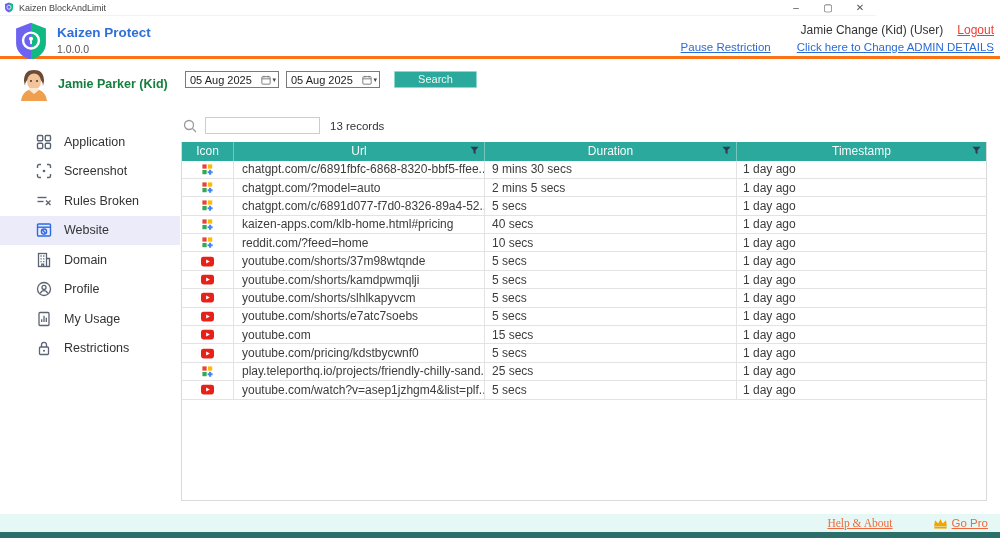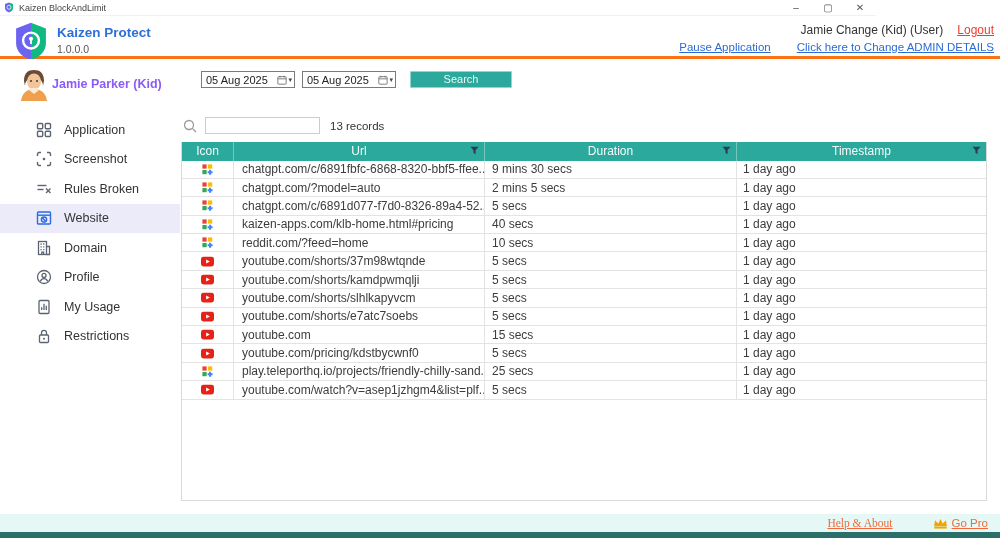--- a/index.html
+++ b/index.html
@@ -29,37 +29,37 @@
   .header-line{margin-bottom:3px;white-space:nowrap;}
   .user-label{color:#333;margin-right:14px;}
   a.logout{color:var(--logout-red);text-decoration:underline;font-size:12px;}
   a.hblue{color:var(--link-blue);text-decoration:underline;font-size:11.5px;}
   .header-line2 a{margin-left:26px;}
 
   
   .sidebar{position:absolute;left:0;top:59px;width:180px;height:455px;background:#fff;}
   .side-user{display:flex;align-items:center;padding:7px 0 0 16px;}
   .avatar{width:36px;height:36px;}
-  .side-user-name{margin-left:0;font-size:12.5px;font-weight:bold;color:#8b5cf6;}
-  .menu{margin-top:13px;}
+  .side-user-name{margin-left:6px;font-size:12.5px;font-weight:bold;color:#15803d;}
+  .menu{margin-top:25px;}
   .menu-item{display:flex;align-items:center;height:29.5px;cursor:pointer;}
   .menu-item.selected{background:var(--sidebar-selected);}
   .menu-item .mi{width:16px;height:16px;margin-left:36px;flex:0 0 16px;}
   .menu-item .ml{margin-left:12px;font-size:12.5px;color:#333;}
 
   
   .content{position:absolute;left:180px;top:59px;width:820px;height:455px;background:#fff;}
-  .filters{position:absolute;left:5px;top:12px;display:flex;align-items:flex-end;margin-left:16px;}
+  .filters{position:absolute;left:5px;top:12px;display:flex;align-items:flex-end;}
   .datefield{width:94px;height:17px;border:1px solid #7a7a7a;background:#fff;display:flex;align-items:center;
     font-size:11px;color:#222;padding-left:4px;cursor:default;}
   .datefield .dval{flex:1;}
   .datefield .cal{width:10px;height:10px;margin-right:1px;}
   .datefield .caret{font-size:7px;color:#444;margin-right:2px;}
   .datefield + .datefield{margin-left:7px;}
-  .search-btn{margin-left:14px;width:102px;height:17px;background:var(--teal);border:1px solid #8fd6cf;
+  .search-btn{margin-left:14px;width:83px;height:17px;background:var(--teal);border:1px solid #8fd6cf;
     color:#EAF7F5;font-size:11px;text-align:center;line-height:15px;cursor:pointer;border-radius:1px;}
 
   .search-row{position:absolute;left:3px;top:58px;display:flex;align-items:center;}
   .search-row .mag{width:14px;height:14px;}
   .search-input{margin-left:8px;width:115px;height:17px;border:1px solid #ccc;font-size:11px;padding:0 3px;outline:none;}
   .records{margin-left:10px;font-size:11.5px;color:#333;}
 
   
   .dtable{position:absolute;left:1px;top:83px;width:806px;height:359px;display:flex;flex-direction:column;
     border:1px solid #d9d9d9;border-top:none;background:#fff;text-align:center;}
@@ -119,21 +119,21 @@
       <circle cx="20" cy="19" r="2.2" fill="#fff"></circle>
       <rect x="19" y="20" width="2" height="5" rx="1" fill="#fff"></rect>
     </svg>
     <div class="app-name">Kaizen Protect</div>
     <div class="version">1.0.0.0</div>
     <div class="header-right">
       <div class="header-line">
         <span class="user-label">Jamie Change (Kid) (User)</span><a class="logout">Logout</a>
       </div>
       <div class="header-line header-line2">
-        <a class="hblue">Pause Application</a><a class="hblue">Click here to Change ADMIN DETAILS</a>
+        <a class="hblue">Pause Restriction</a><a class="hblue">Click here to Change ADMIN DETAILS</a>
       </div>
     </div>
   </div>
 
   <div class="sidebar">
     <div class="side-user">
       <svg class="avatar" viewBox="0 0 36 36">
         <path d="M28 15c0-8-4-11-10-11S8 7 8 15l1 5c0-4 2-6 3.5-7 3 2 8 2 11 0 1.5 1 3.5 3 3.5 7z" fill="#6B4A35"></path>
         <ellipse cx="18" cy="15.5" rx="7" ry="8" fill="#F2C49B"></ellipse>
         <path d="M5 35c1-8 6-12 13-12s12 4 13 12z" fill="#EF9F4D"></path>

